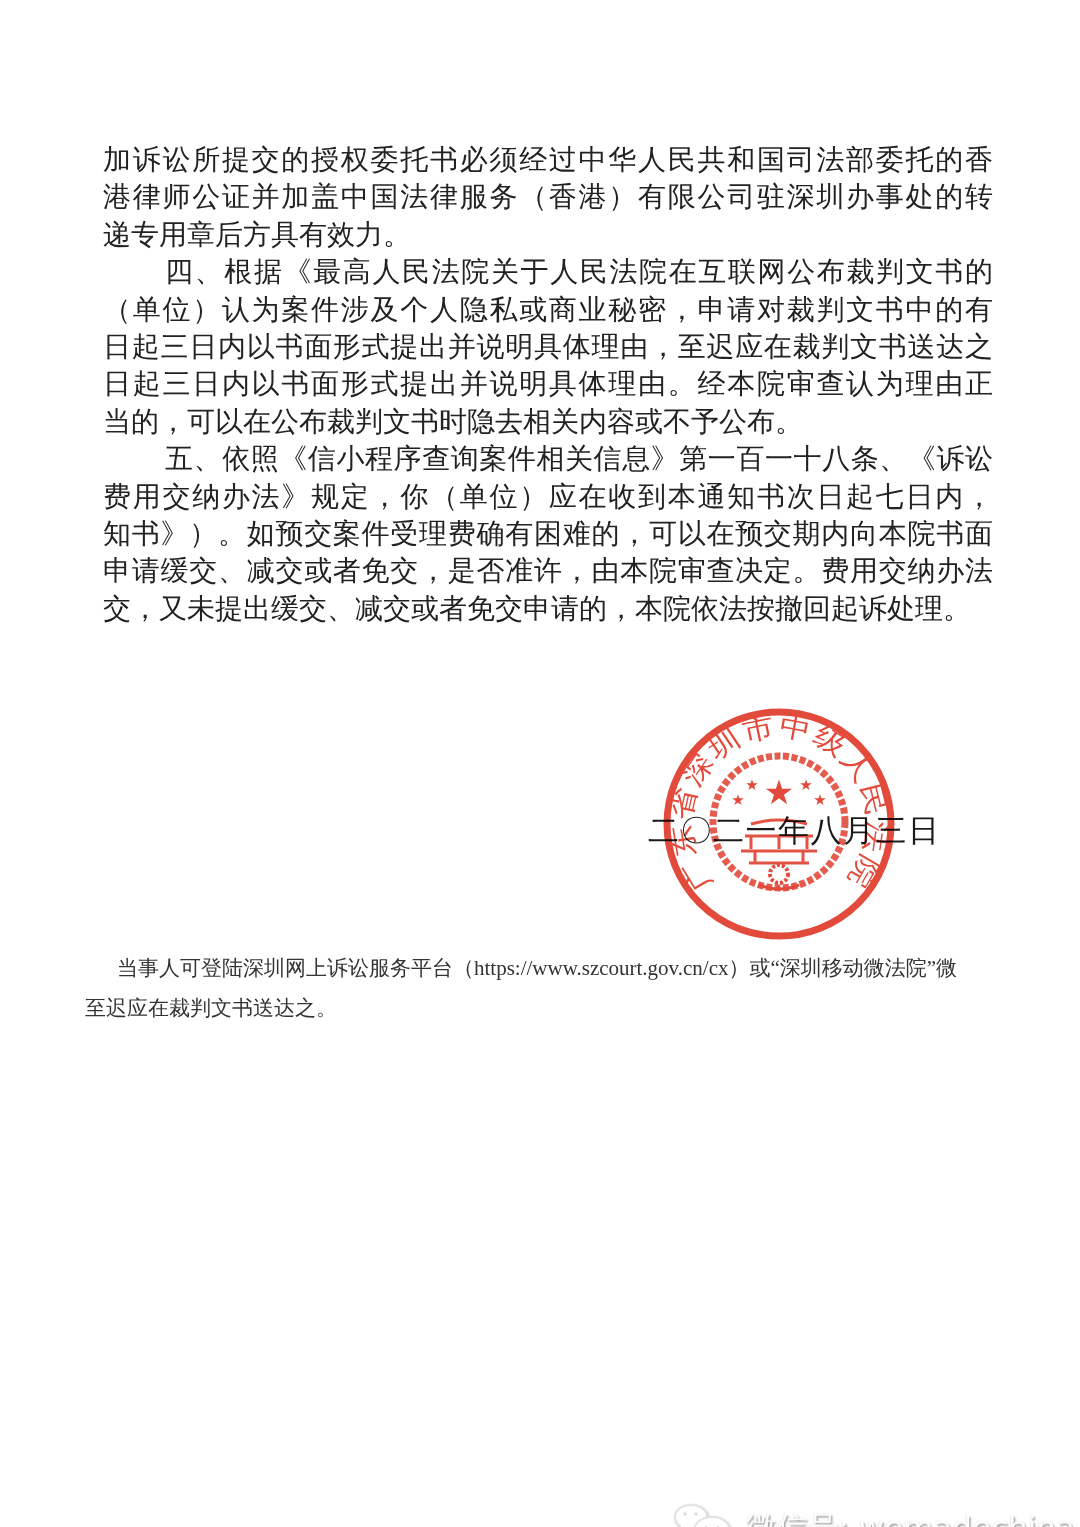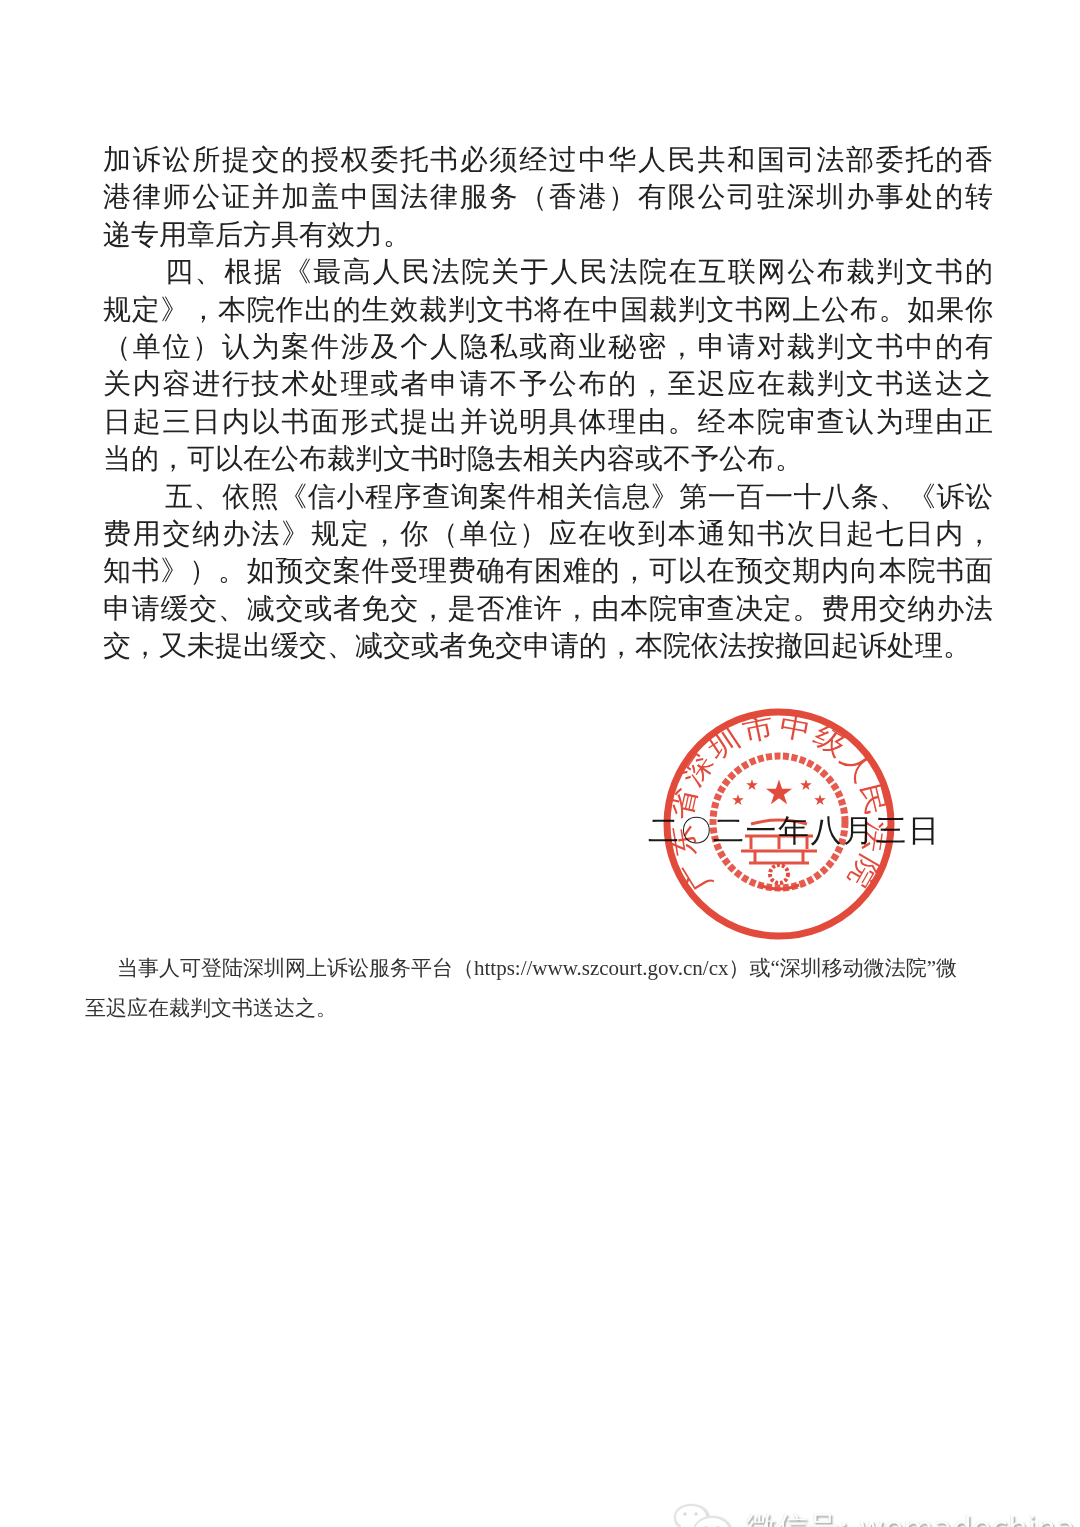--- a/index.html
+++ b/index.html
@@ -33,23 +33,22 @@
 </head>
 <body>
 
 <div class="page">
 
   <div class="doc-body">
     <div class="line j">加诉讼所提交的授权委托书必须经过中华人民共和国司法部委托的香</div>
     <div class="line j">港律师公证并加盖中国法律服务（香港）有限公司驻深圳办事处的转</div>
     <div class="line">递专用章后方具有效力。</div>
     <div class="line j indent">四、根据《最高人民法院关于人民法院在互联网公布裁判文书的</div>
-    <div class="line j">规定》，本院作出的生效裁判文书将在中国裁判文书网上公布。如果你</div>
     <div class="line j">（单位）认为案件涉及个人隐私或商业秘密，申请对裁判文书中的有</div>
-    <div class="line j">关内容进行技术处理或者申请不予公布的，至迟应在裁判文书送达之</div>
+    <div class="line j">日起三日内以书面形式提出并说明具体理由，至迟应在裁判文书送达之</div>
     <div class="line j">日起三日内以书面形式提出并说明具体理由。经本院审查认为理由正</div>
     <div class="line">当的，可以在公布裁判文书时隐去相关内容或不予公布。</div>
     <div class="line j indent">五、依照《信小程序查询案件相关信息》第一百一十八条、《诉讼</div>
     <div class="line j">费用交纳办法》规定，你（单位）应在收到本通知书次日起七日内，</div>
     <div class="line j">知书》）。如预交案件受理费确有困难的，可以在预交期内向本院书面</div>
     <div class="line j">申请缓交、减交或者免交，是否准许，由本院审查决定。费用交纳办法</div>
     <div class="line">交，又未提出缓交、减交或者免交申请的，本院依法按撤回起诉处理。</div>
   </div>
 
   <div class="date-line">二〇二一年八月三日</div>

